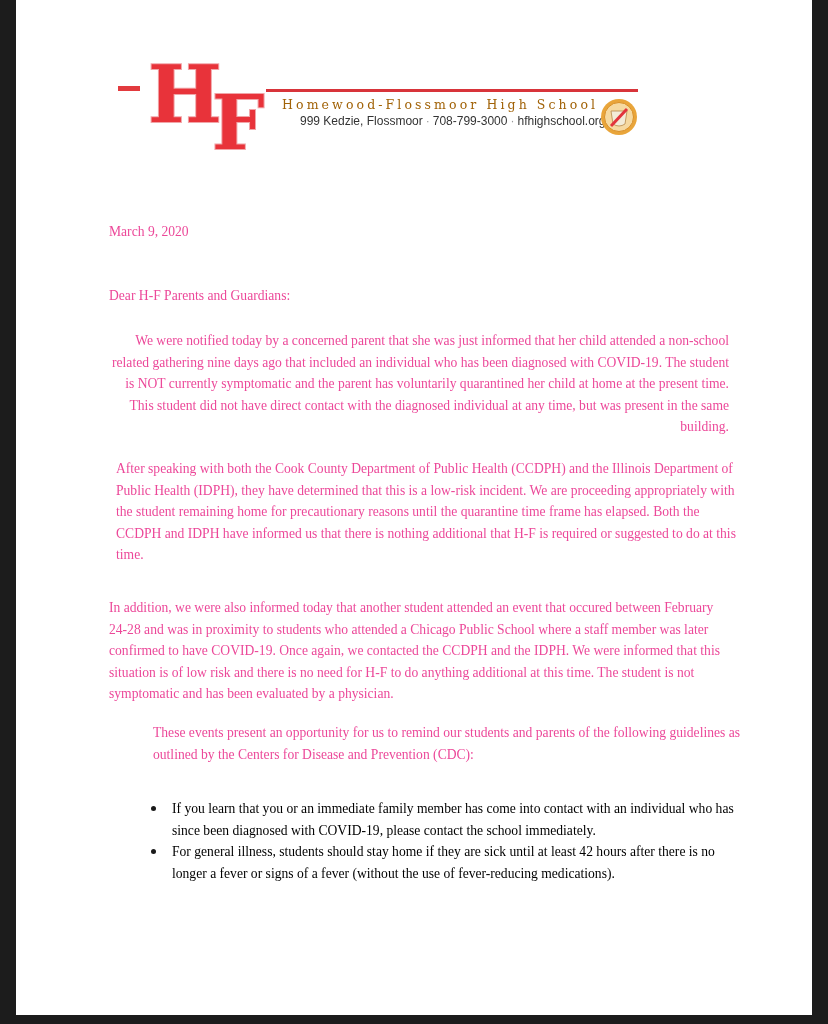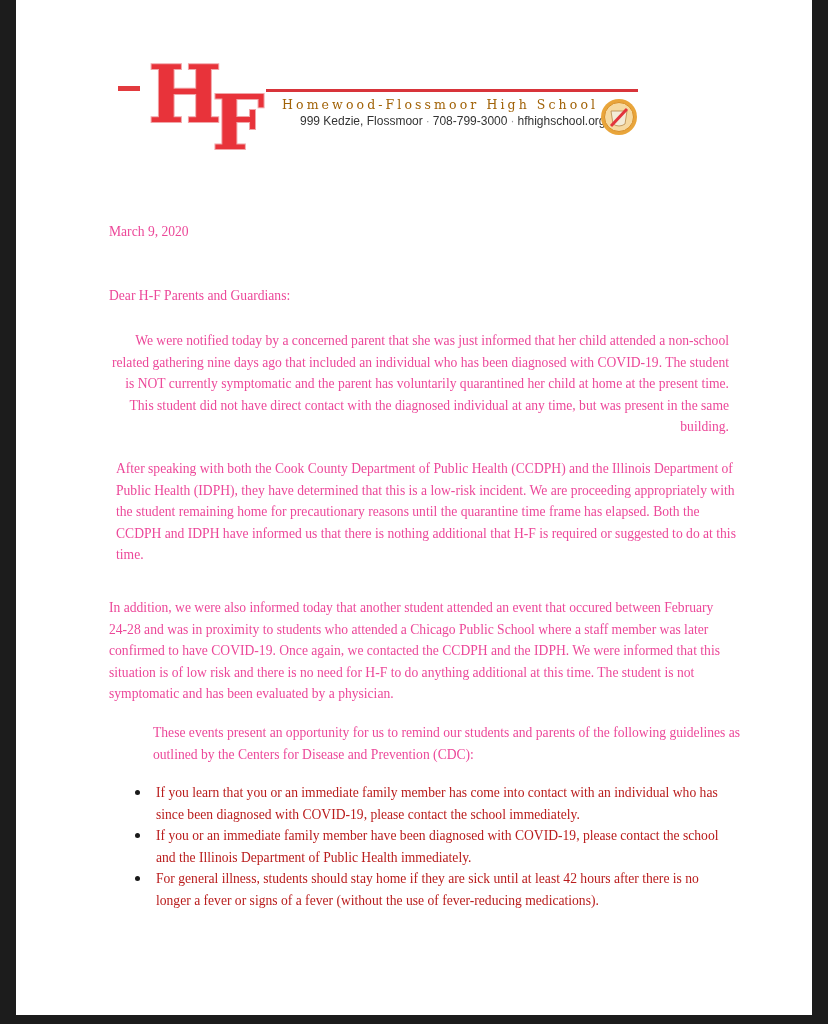--- a/index.html
+++ b/index.html
@@ -103,27 +103,27 @@
     .para-1 { top: 330px; text-align: right; }
     .para-2 { top: 458px; margin-left: 7px; }
     .para-3 { top: 576px; margin-top: 21px; }
     .para-4 { top: 722px; margin-left: 44px; }
 
     .bullets {
       position: absolute;
       left: 93px;
       top: 782px;
       width: 620px;
-      margin: 0;
+      margin: 16px;
       padding: 0;
       list-style: none;
       font-family: "Liberation Serif", serif;
       font-size: 13.6px;
       line-height: 21.6px;
-      color: #b91c1c;
+      color: #000000;
     }
     .bullets li {
       position: relative;
       padding-left: 47px;
     }
     .bullets li .dot {
       position: absolute;
       left: 26px;
       top: 8px;
       width: 5px;
@@ -164,21 +164,17 @@
   <div class="body-text para-3">In addition, we were also informed today that another student attended an event that occured between February 24-28 and was in proximity to students who attended a Chicago Public School where a staff member was later confirmed to have COVID-19. Once again, we contacted the CCDPH and the IDPH. We were informed that this situation is of low risk and there is no need for H-F to do anything additional at this time. The student is not symptomatic and has been evaluated by a physician.</div>
   <div class="body-text para-4">These events present an opportunity for us to remind our students and parents of the following guidelines as outlined by the Centers for Disease and Prevention (CDC):</div>
 
   <ul class="bullets">
     <li>
       <span class="dot"></span>
       <span>If you learn that you or an immediate family member has come into contact with an individual who has since been diagnosed with COVID-19, please contact the school immediately.</span>
     </li>
     <li>
       <span class="dot"></span>
-      <span>If you or an immediate family member have been diagnosed with COVID-19, please contact the school and the Illinois Department of Public Health immediately.</span>
-    </li>
-    <li>
-      <span class="dot"></span>
       <span>For general illness, students should stay home if they are sick until at least 42 hours after there is no longer a fever or signs of a fever (without the use of fever-reducing medications).</span>
     </li>
   </ul>
 
 </div>
 
 </body></html>

